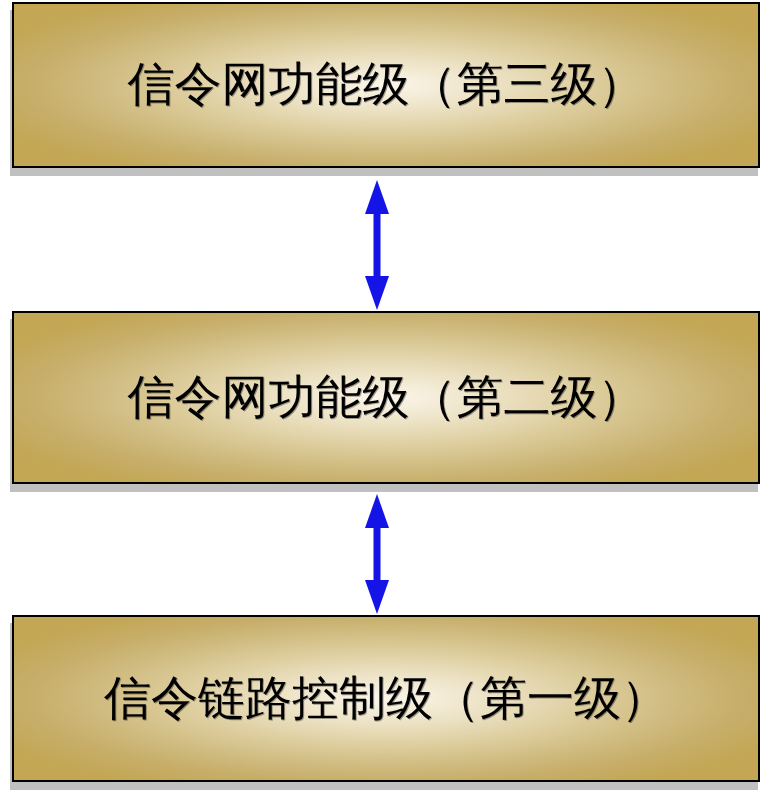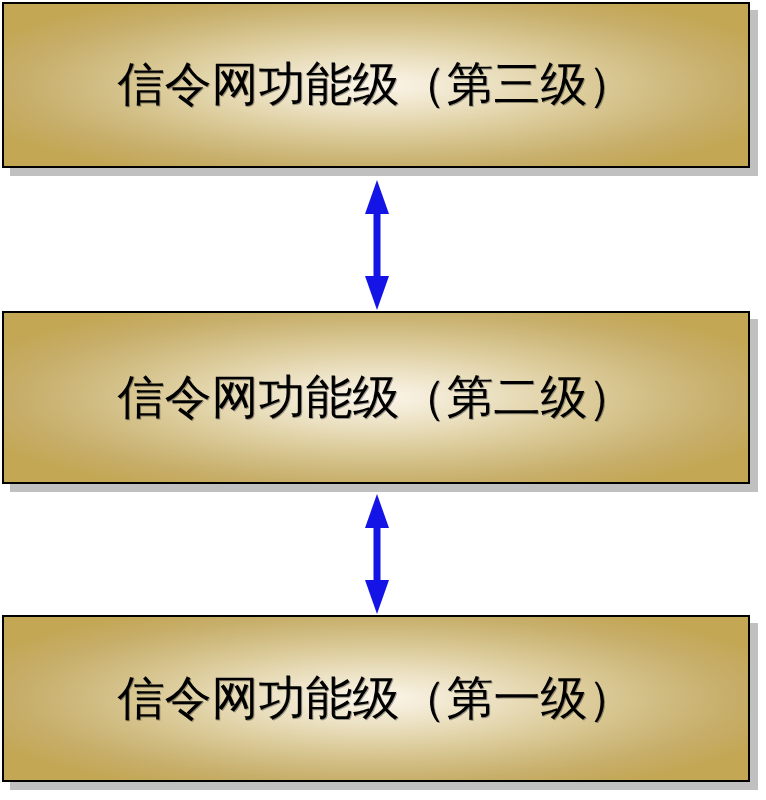--- a/index.html
+++ b/index.html
@@ -34,21 +34,21 @@
     left: 8px;
     top: 8px;
     width: 100%;
     height: 100%;
     background: #c0c0c0;
   }
 
   
   .node .plate {
     position: absolute;
-    left: 0;
+    left: 10px;
     top: 0;
     width: 100%;
     height: 100%;
     box-sizing: border-box;
     border: 2px solid #000000;
     background:
       radial-gradient(ellipse 58% 62% at 50% 50%,
         #fbf6ea 0%,
         #f6eedc 10%,
         #eadfbf 28%,
@@ -116,17 +116,17 @@
     <svg width="26" height="120" viewBox="0 0 26 120">
       <polygon points="13,0 25,34 1,34" fill="#1414e6"></polygon>
       <rect x="9.5" y="30" width="7" height="60" fill="#1414e6"></rect>
       <polygon points="13,120 1,86 25,86" fill="#1414e6"></polygon>
     </svg>
   </div>
 
   <div class="node" style="left:2px; top:615px; width:748px; height:167px;">
     <div class="shadow"></div>
     <div class="plate">
-      <div class="plate-label">信令网功能级（第一级）</div>
+      <div class="plate-label">信令链路控制级（第一级）</div>
     </div>
   </div>
 
 </div>
 
 </body></html>

